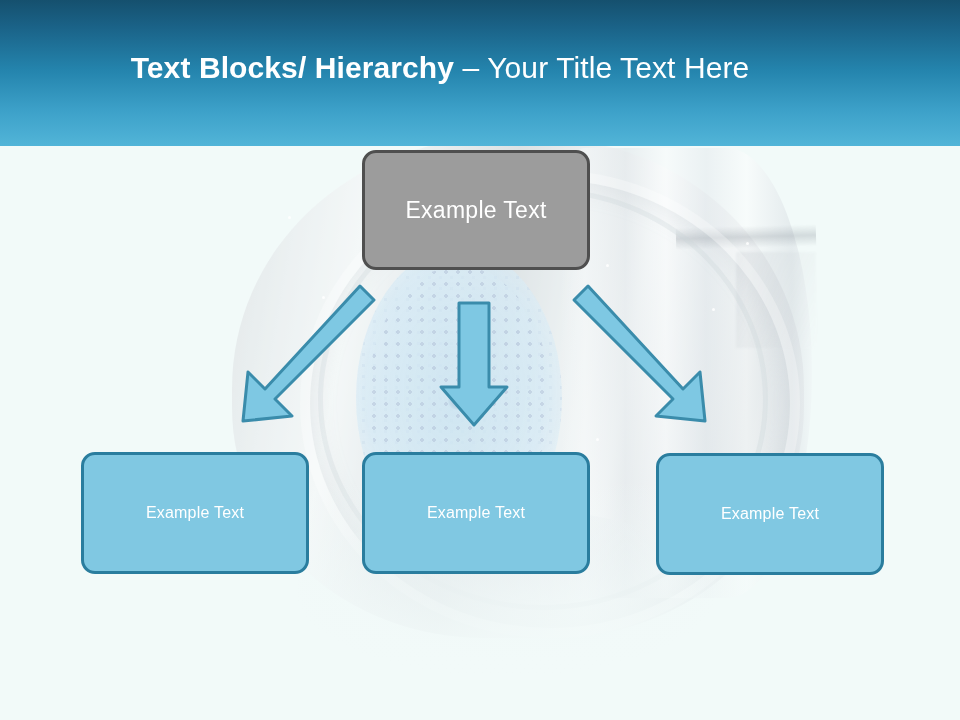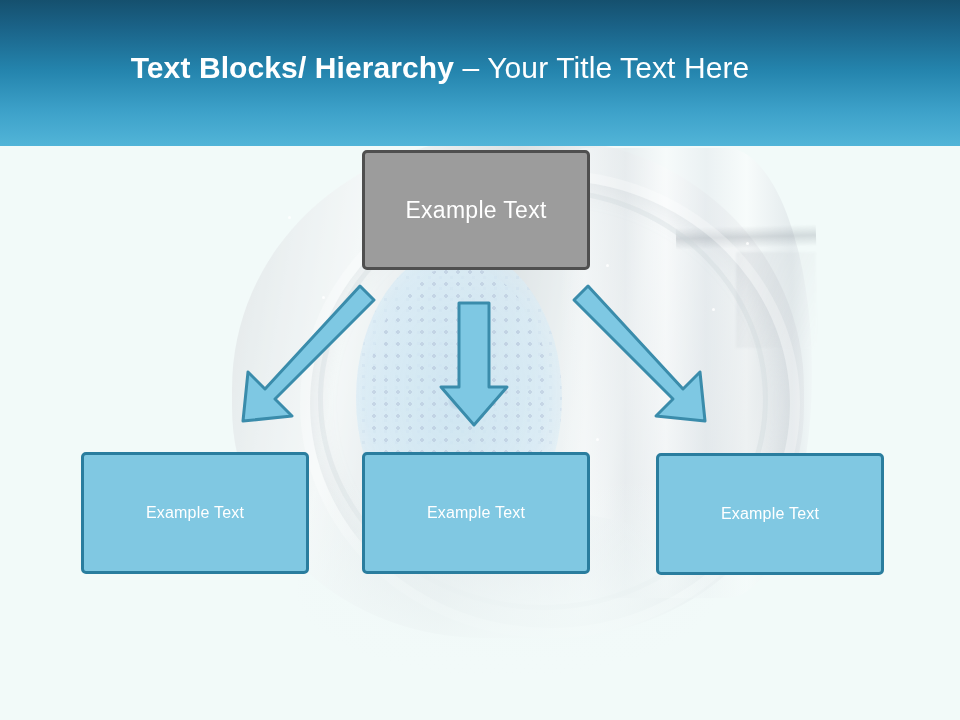--- a/index.html
+++ b/index.html
@@ -227,21 +227,21 @@
   }
 
   
   .node {
     position: absolute;
     z-index: 20;
     box-sizing: border-box;
     display: flex;
     align-items: center;
     justify-content: center;
-    border-radius: 5px;
+    border-radius: 14px;
     color: #ffffff;
     text-align: left;
   }
   .node-top {
     left: 362px;
     top: 150px;
     width: 228px;
     height: 120px;
     background: #9c9c9c;
     border: 3px solid #4f4f4f;

